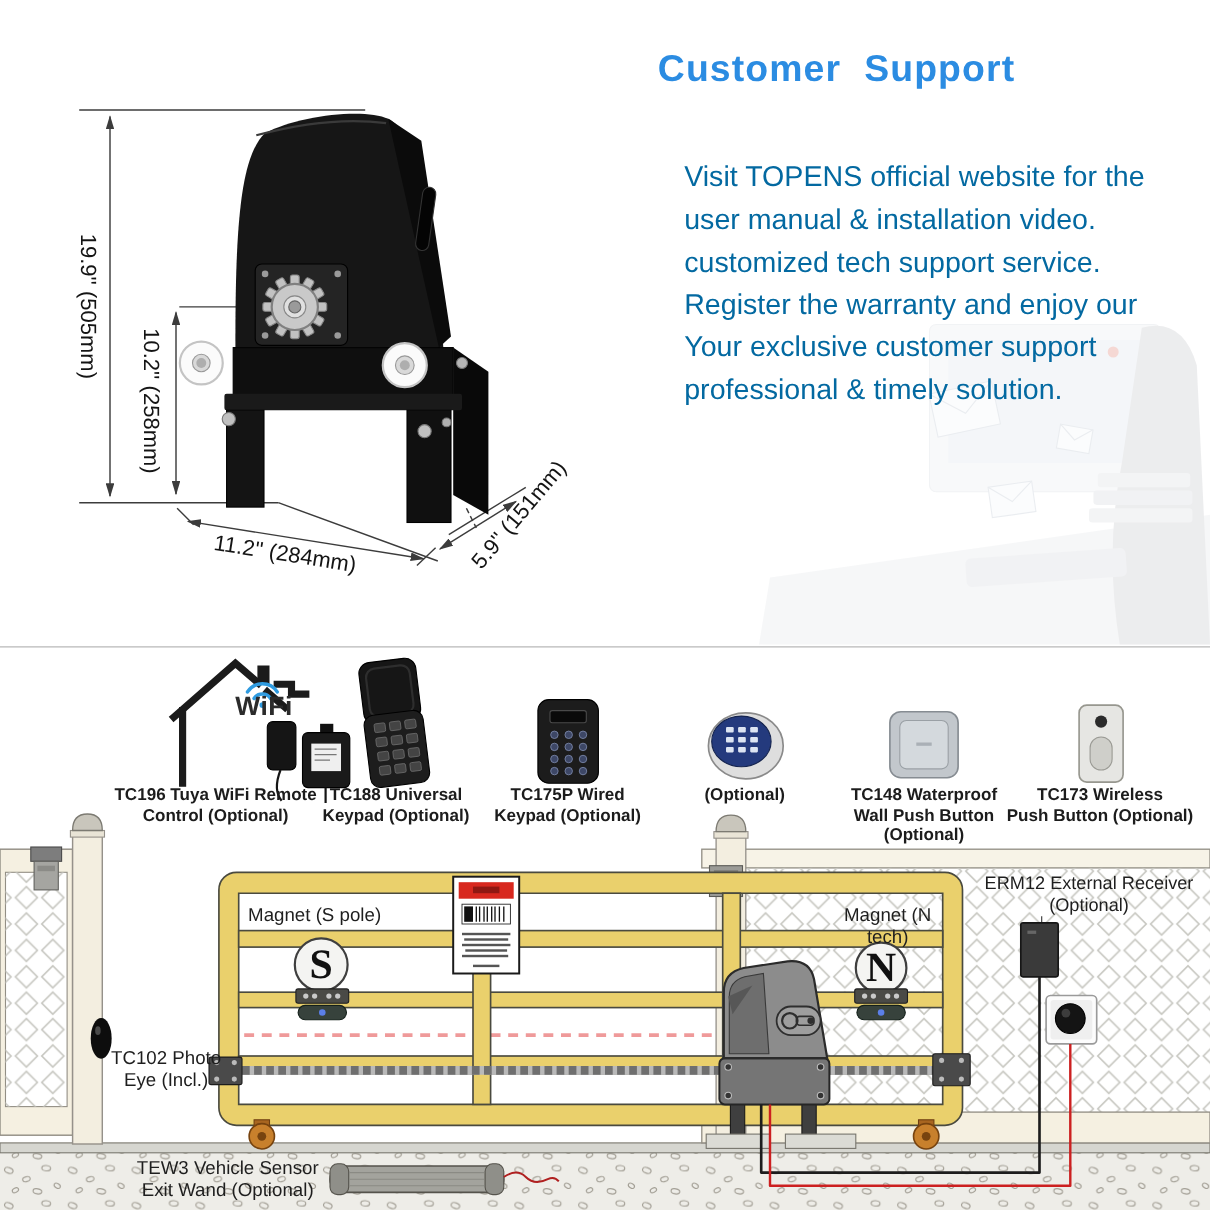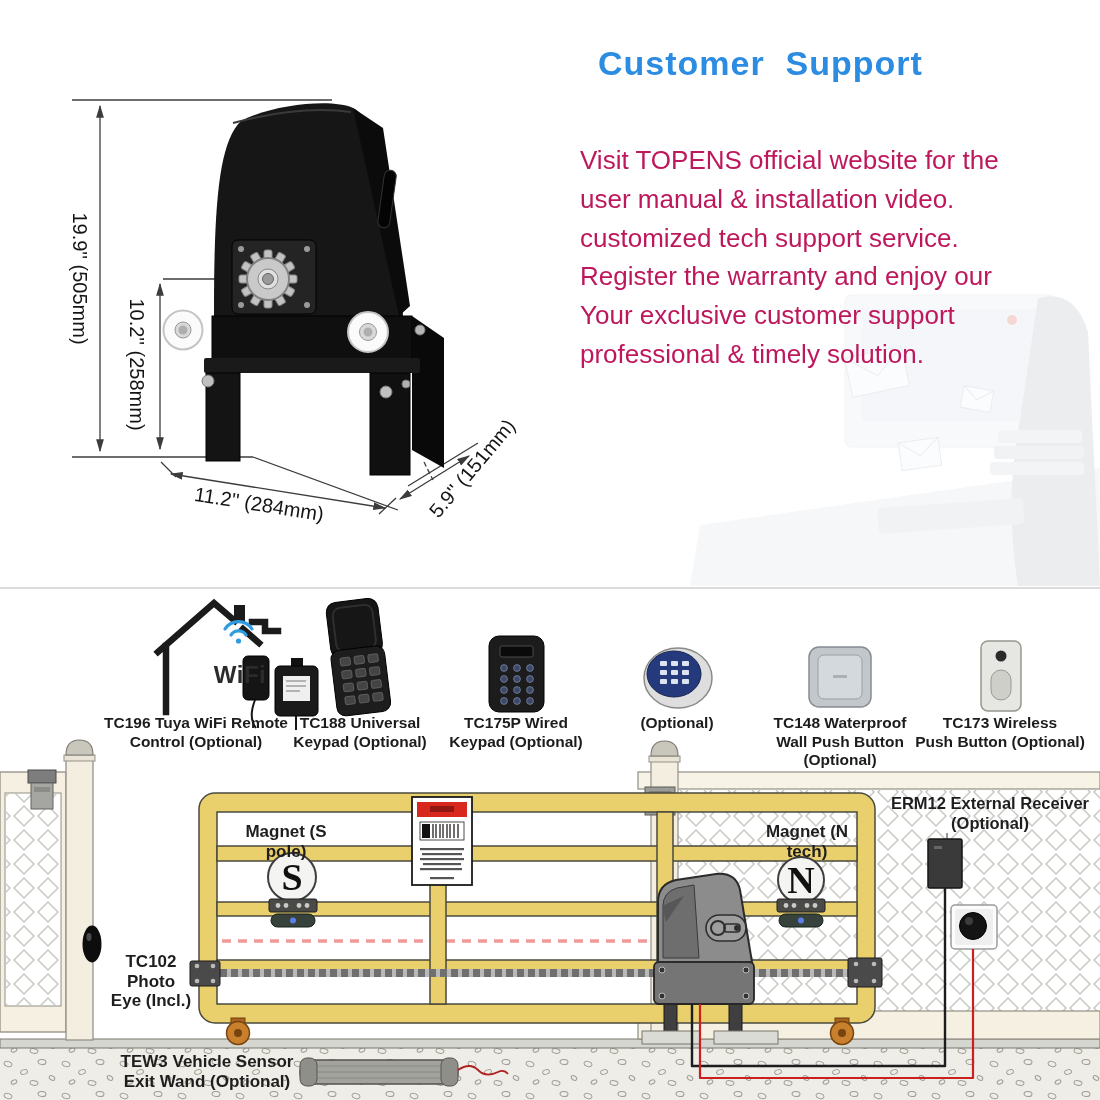--- a/index.html
+++ b/index.html
@@ -2,32 +2,32 @@
 <html><head>
 <meta charset="utf-8">
 <style>
   html,body{margin:0;padding:0;background:#fff;}
   .page{position:relative;width:1100px;height:1100px;background:#fff;overflow:hidden;
         font-family:"Liberation Sans",sans-serif;}
   .art{position:absolute;left:0;top:0;}
   .txt{position:absolute;color:#1f1f1f;}
   .title{left:598px;top:44px;font-size:34px;font-weight:700;color:#2b8ce2;
          letter-spacing:1px;white-space:pre;}
-  .para{left:580px;top:141px;width:460px;font-size:26px;line-height:38.8px;color:#be185d;}
+  .para{left:622px;top:141px;width:460px;font-size:26px;line-height:38.8px;color:#0369a1;}
   .dim{font-size:20px;color:#141414;white-space:nowrap;text-align:center;}
   .dim-h{left:-34px;top:267px;width:226px;transform:rotate(90deg);}
   .dim-s{left:36px;top:353px;width:200px;transform:rotate(90deg);}
   .dim-w{left:174px;top:493px;width:170px;transform:rotate(9deg);}
   .dim-d{left:395px;top:457px;width:155px;transform:rotate(-50deg);}
   .acc-label{position:absolute;text-align:center;font-size:15.5px;font-weight:700;
              line-height:18.5px;color:#1c1c1c;}
-  .dg-label{position:absolute;text-align:center;font-size:17px;font-weight:700;
+  .dg-label{position:absolute;text-align:center;font-size:17px;font-weight:400;
             line-height:19.5px;color:#1e1e1e;}
   .wifi{left:203px;top:629px;width:74px;font-size:24px;font-weight:700;color:#2b2b2b;
-        text-align:center;letter-spacing:0.5px;margin-top:32px;}
+        text-align:center;letter-spacing:0.5px;}
   .mag-letter{position:absolute;width:46px;height:44px;display:flex;align-items:center;
               justify-content:center;font-family:"Liberation Serif",serif;font-weight:700;
               font-size:38px;color:#111;}
 </style>
 </head>
 <body>
 
 <div class="page">
 
 <svg class="art" width="1100" height="1100" viewBox="0 0 1100 1100">

